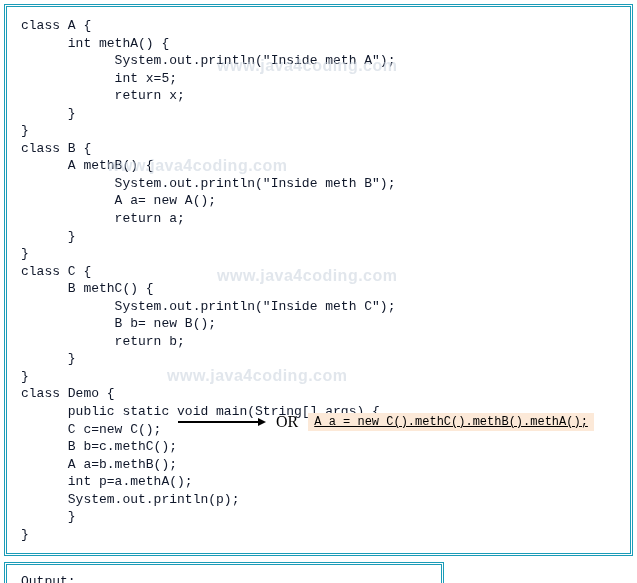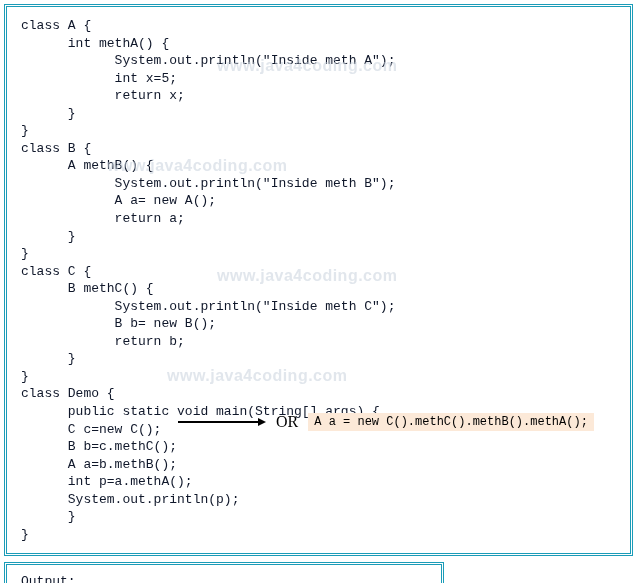--- a/index.html
+++ b/index.html
@@ -75,20 +75,21 @@
     .or-text {
       margin: 0 10px;
       font-family: "Times New Roman", serif;
       font-size: 16px;
     }
     .highlighted-code {
       background: #fce9d8;
       padding: 2px 6px;
       font-family: "Courier New", monospace;
       font-size: 12px;
+      text-decoration: underline;
     }
   </style>
 </head>
 <body>
 
 <div class="code-box">
   <div class="watermark wm1">www.java4coding.com</div>
   <div class="watermark wm2">www.java4coding.com</div>
   <div class="watermark wm3">www.java4coding.com</div>
   <div class="watermark wm4">www.java4coding.com</div>

